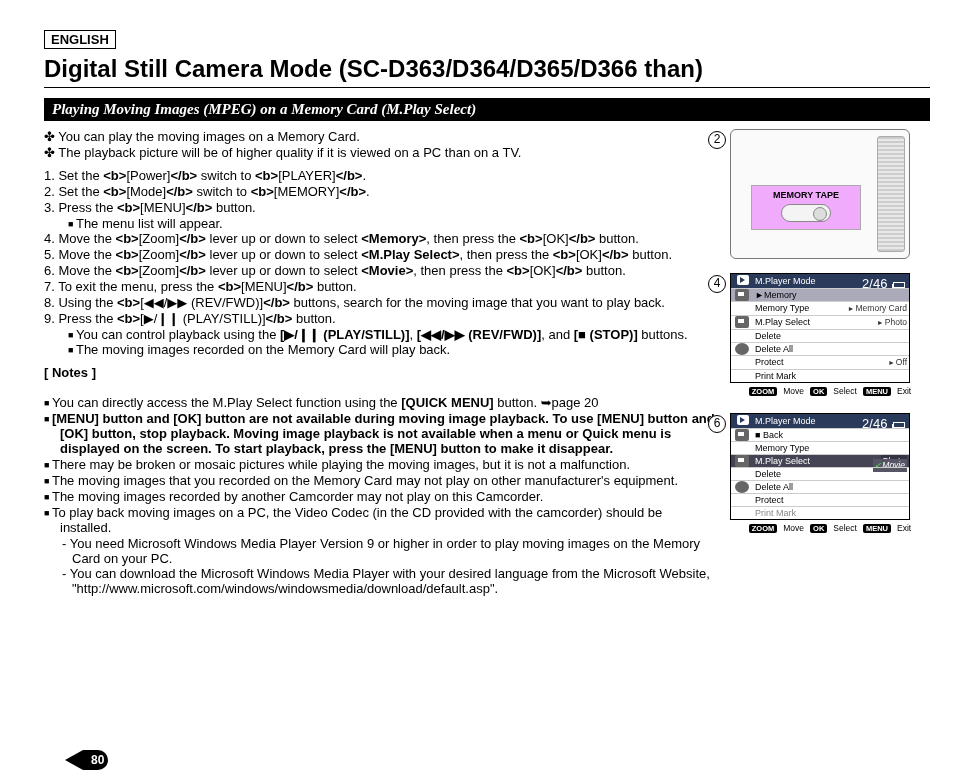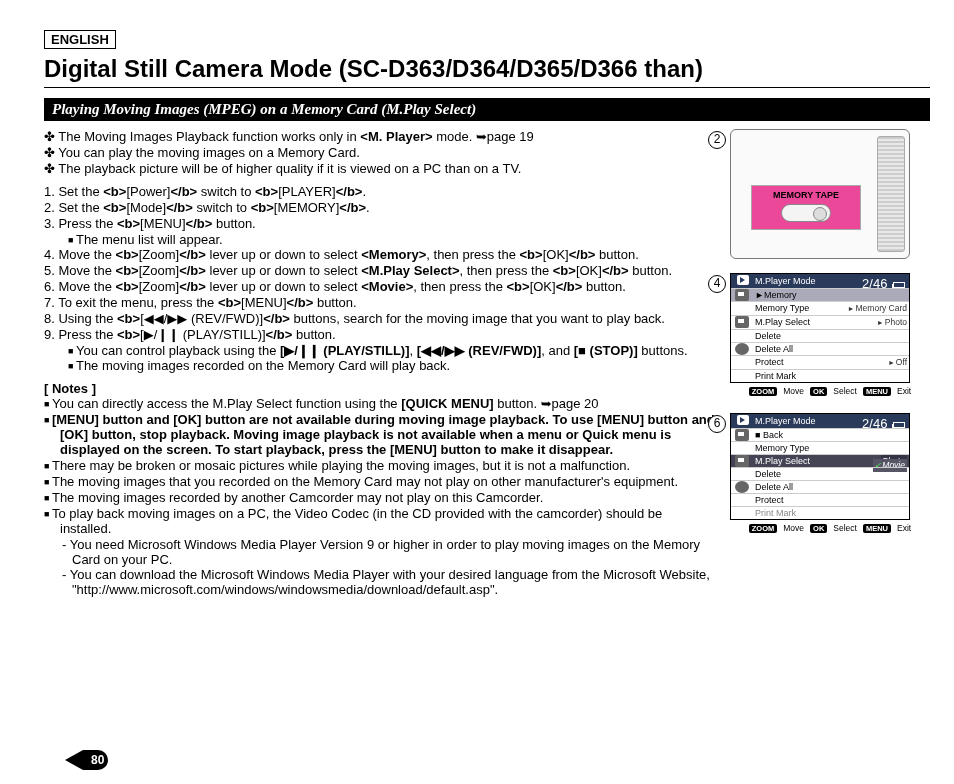--- a/index.html
+++ b/index.html
@@ -46,21 +46,21 @@
   .right-col { width: 200px; }
   .bullets { list-style: none; padding-left: 0; margin-bottom: 8px; }
   .bullets li { padding-left: 16px; text-indent: -16px; margin-bottom: 1px; font-size: 13px; }
   .bullets li::before { content: "✤ "; }
   .steps { list-style: none; margin-bottom: 8px; }
   .steps > li { font-size: 13px; margin-bottom: 1px; padding-left: 18px; text-indent: -18px; }
   .sub { list-style: none; }
   .sub li { padding-left: 36px; text-indent: -12px; font-size: 13px; }
   .sub li::before { content: "■ "; font-size: 9px; vertical-align: 1px; }
   .notes-title { font-weight: bold; font-size: 13px; margin-top: 6px; }
-  .notes { list-style: none; }
+  .notes { list-style: none; margin-top: 15px; }
   .notes > li { padding-left: 16px; text-indent: -16px; font-size: 13px; margin-bottom: 1px; }
   .notes > li::before { content: "■ "; font-size: 9px; vertical-align: 1px; }
   .notes-sub { list-style: none; }
   .notes-sub li { padding-left: 28px; text-indent: -10px; font-size: 13px; }
   .page-badge {
     position: absolute;
     left: 36px;
     bottom: 14px;
     background: #000;
     color: #fff;
@@ -96,21 +96,21 @@
     border: 1.5px solid #777;
     border-radius: 6px;
     background: #fafafa;
     position: relative;
   }
   .cam-screen {
     position: absolute;
     left: 20px; top: 55px;
     width: 110px; height: 45px;
     border: 1px solid #aaa;
-    background: #ec4899;
+    background: #f0abfc;
     font-size: 9px;
     text-align: center;
     font-weight: bold;
     padding-top: 4px;
   }
   .cam-screen .switch {
     margin: 4px auto 0;
     width: 50px; height: 18px;
     border: 1px solid #888;
     border-radius: 10px;
@@ -232,21 +232,20 @@
 
 
 
 <div class="lang-box">ENGLISH</div>
 <div class="title">Digital Still Camera Mode (SC-D363/D364/D365/D366 than)</div>
 <div class="subtitle-bar">Playing Moving Images (MPEG) on a Memory Card (M.Play Select)</div>
 
 <div class="content-wrap">
   <div class="left-col">
     <ul class="bullets" id="intro">
-        <li>The Moving Images Playback function works only in <b>&lt;M. Player&gt;</b> mode. ➥page 19</li>
         <li>You can play the moving images on a Memory Card.</li>
         <li>The playback picture will be of higher quality if it is viewed on a PC  than on a TV.</li>
       </ul>
     <ol class="steps" id="steps">
         <li>1. Set the <b>&lt;b&gt;</b>[Power]<b>&lt;/b&gt;</b> switch to <b>&lt;b&gt;</b>[PLAYER]<b>&lt;/b&gt;</b>.</li>
         <li>2. Set the <b>&lt;b&gt;</b>[Mode]<b>&lt;/b&gt;</b> switch to <b>&lt;b&gt;</b>[MEMORY]<b>&lt;/b&gt;</b>.</li>
         <li>3. Press the <b>&lt;b&gt;</b>[MENU]<b>&lt;/b&gt;</b> button.</li>
         <ul class="sub">
           <li>The menu list will appear.</li>
         </ul>

